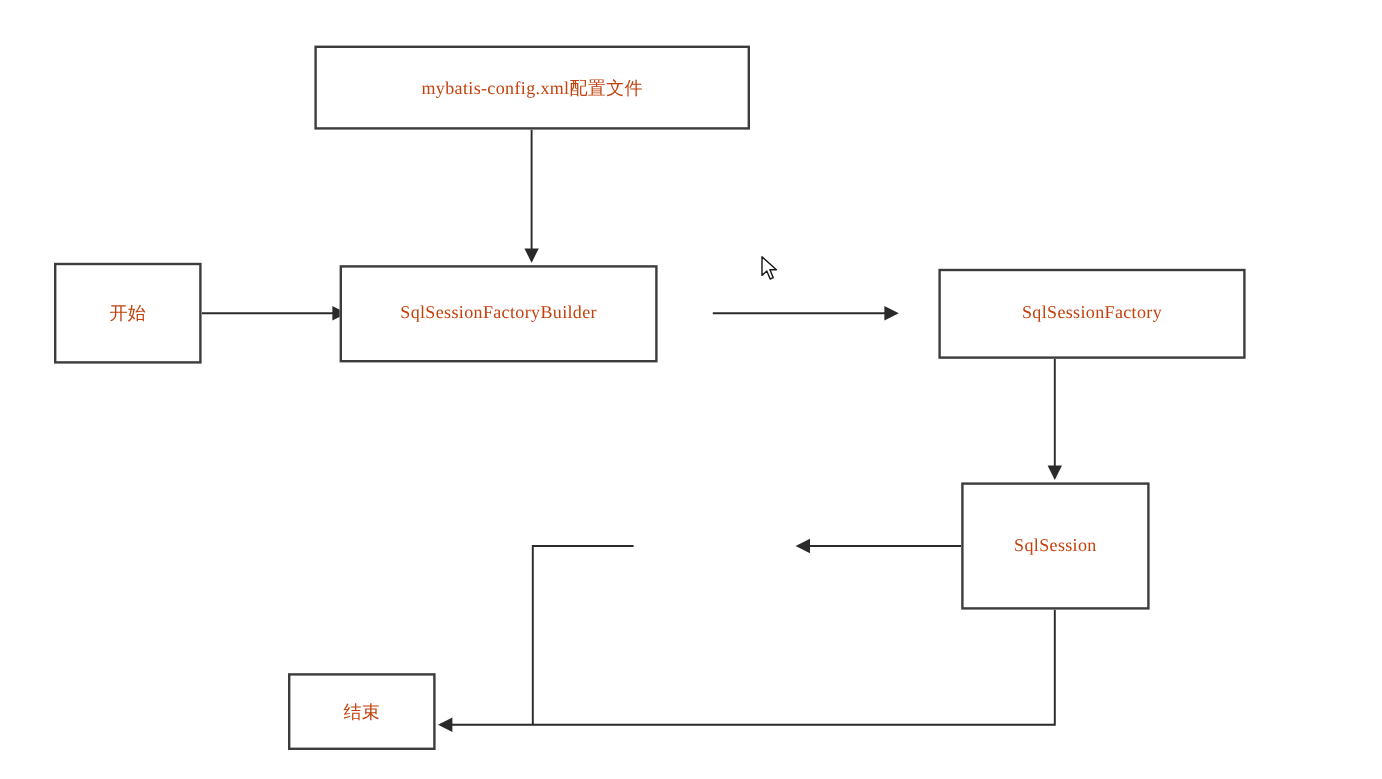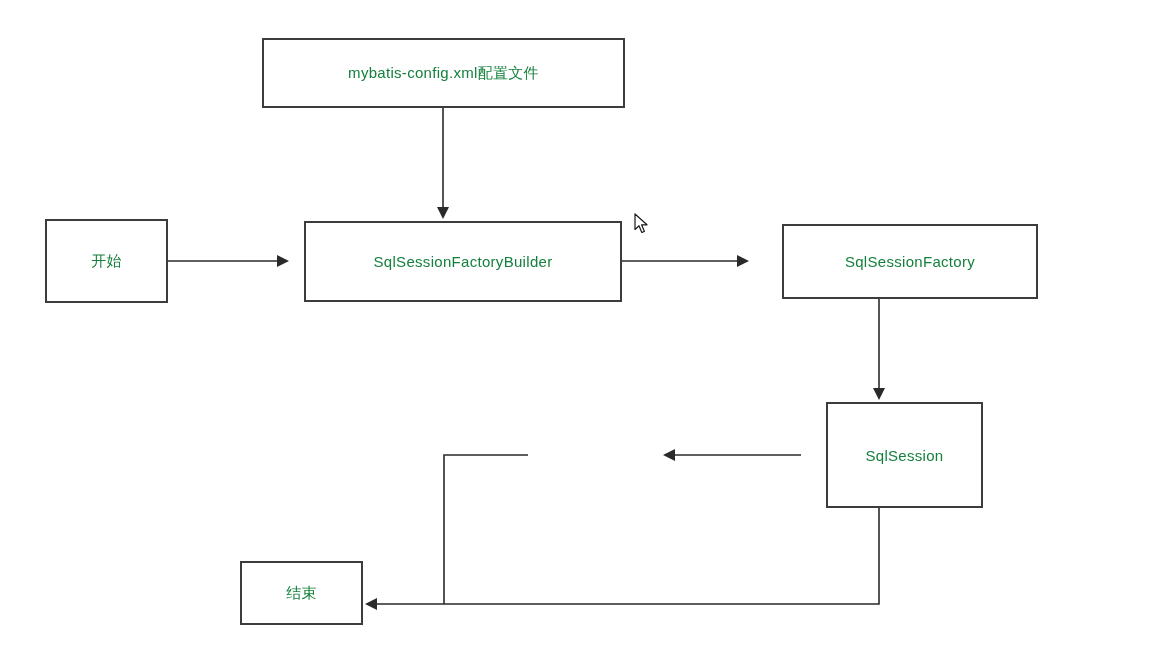--- a/index.html
+++ b/index.html
@@ -24,30 +24,31 @@
     pointer-events: none;
   }
   .node {
     position: absolute;
     box-sizing: border-box;
     border: 2px solid #3c3c3c;
     background: #ffffff;
     display: flex;
     align-items: center;
     justify-content: center;
-    color: #15803d;
+    color: #c2410c;
     font-size: 15px;
     letter-spacing: 0.3px;
     white-space: nowrap;
+    font-family: Liberation Serif, serif;
   }
   .node-config  { left: 262px; top: 38px;  width: 363px; height: 70px; }
   .node-start   { left: 45px;  top: 219px; width: 123px; height: 84px; align-items: center; }
-  .node-builder { left: 304px; top: 221px; width: 318px; height: 81px; }
+  .node-builder { left: 283px; top: 221px; width: 265px; height: 81px; }
   .node-factory { left: 751px; top: 224px; width: 256px; height: 75px; margin-left: 31px; }
-  .node-session { left: 826px; top: 402px; width: 157px; height: 106px; }
+  .node-session { left: 801px; top: 402px; width: 157px; height: 106px; }
   .node-mapper  { left: 528px; top: 411px; width: 133px; height: 85px; }
   .node-end     { left: 240px; top: 561px; width: 123px; height: 64px; }
   .cursor {
     position: absolute;
     left: 634px;
     top: 213px;
     width: 16px;
     height: 22px;
     pointer-events: none;
   }

